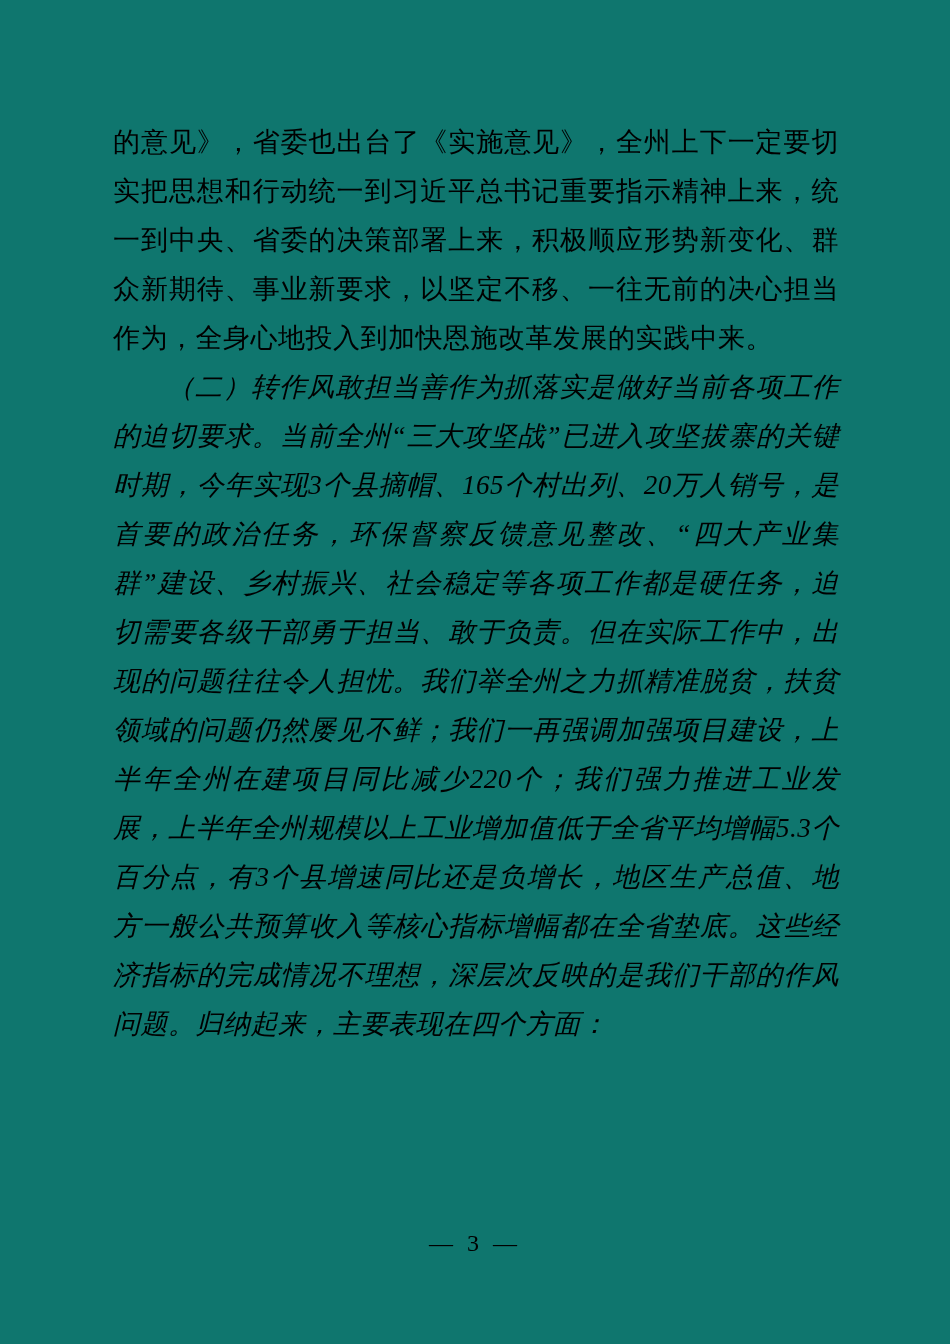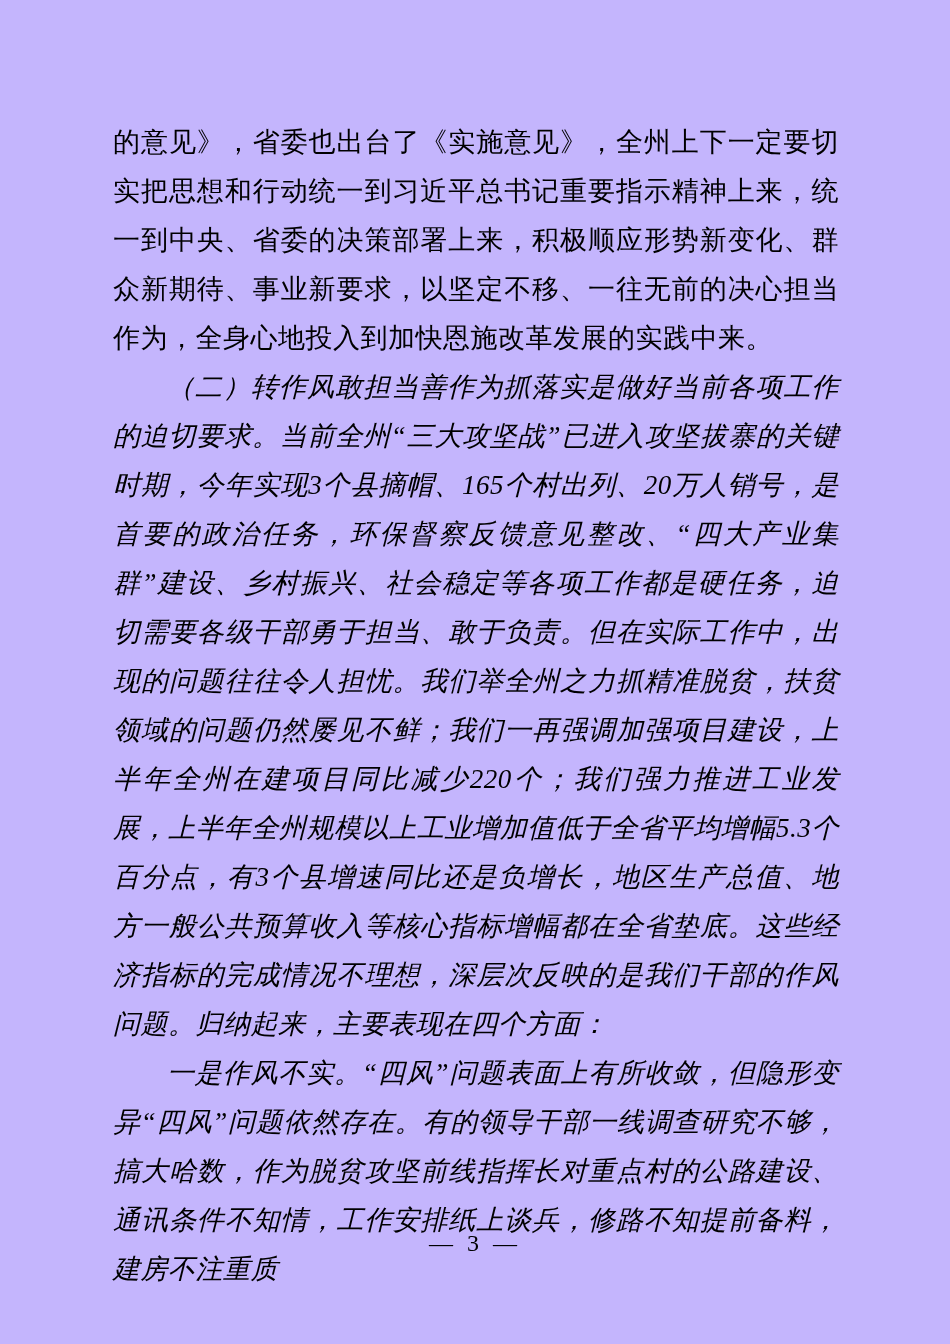--- a/index.html
+++ b/index.html
@@ -13,21 +13,21 @@
     position: relative;
     font-family: "Liberation Serif", "DejaVu Serif", serif;
     color: #000000;
   }
   .page {
     position: absolute;
     left: 0;
     top: 0;
     width: 950px;
     height: 1344px;
-    background: #c4b5fd;
+    background: #0f766e;
   }
   .text-block {
     position: absolute;
     left: 113px;
     top: 118px;
     width: 726px;
   }
   .text-block p {
     margin: 0;
     padding: 0;
@@ -55,16 +55,15 @@
     color: #000000;
   }
 </style>
 </head>
 <body>
 
 <div class="page">
   <div class="text-block">
     <p>的意见》，省委也出台了《实施意见》，全州上下一定要切实把思想和行动统一到习近平总书记重要指示精神上来，统一到中央、省委的决策部署上来，积极顺应形势新变化、群众新期待、事业新要求，以坚定不移、一往无前的决心担当作为，全身心地投入到加快恩施改革发展的实践中来。</p>
     <p class="indent">（二）转作风敢担当善作为抓落实是做好当前各项工作的迫切要求。当前全州“三大攻坚战”已进入攻坚拔寨的关键时期，今年实现3个县摘帽、165个村出列、20万人销号，是首要的政治任务，环保督察反馈意见整改、“四大产业集群”建设、乡村振兴、社会稳定等各项工作都是硬任务，迫切需要各级干部勇于担当、敢于负责。但在实际工作中，出现的问题往往令人担忧。我们举全州之力抓精准脱贫，扶贫领域的问题仍然屡见不鲜；我们一再强调加强项目建设，上半年全州在建项目同比减少220个；我们强力推进工业发展，上半年全州规模以上工业增加值低于全省平均增幅5.3个百分点，有3个县增速同比还是负增长，地区生产总值、地方一般公共预算收入等核心指标增幅都在全省垫底。这些经济指标的完成情况不理想，深层次反映的是我们干部的作风问题。归纳起来，主要表现在四个方面：</p>
-    <p class="indent">一是作风不实。“四风”问题表面上有所收敛，但隐形变异“四风”问题依然存在。有的领导干部一线调查研究不够，搞大哈数，作为脱贫攻坚前线指挥长对重点村的公路建设、通讯条件不知情，工作安排纸上谈兵，修路不知提前备料，建房不注重质</p>
   </div>
   <div class="page-number">— 3 —</div>
 </div>
 
 </body></html>

